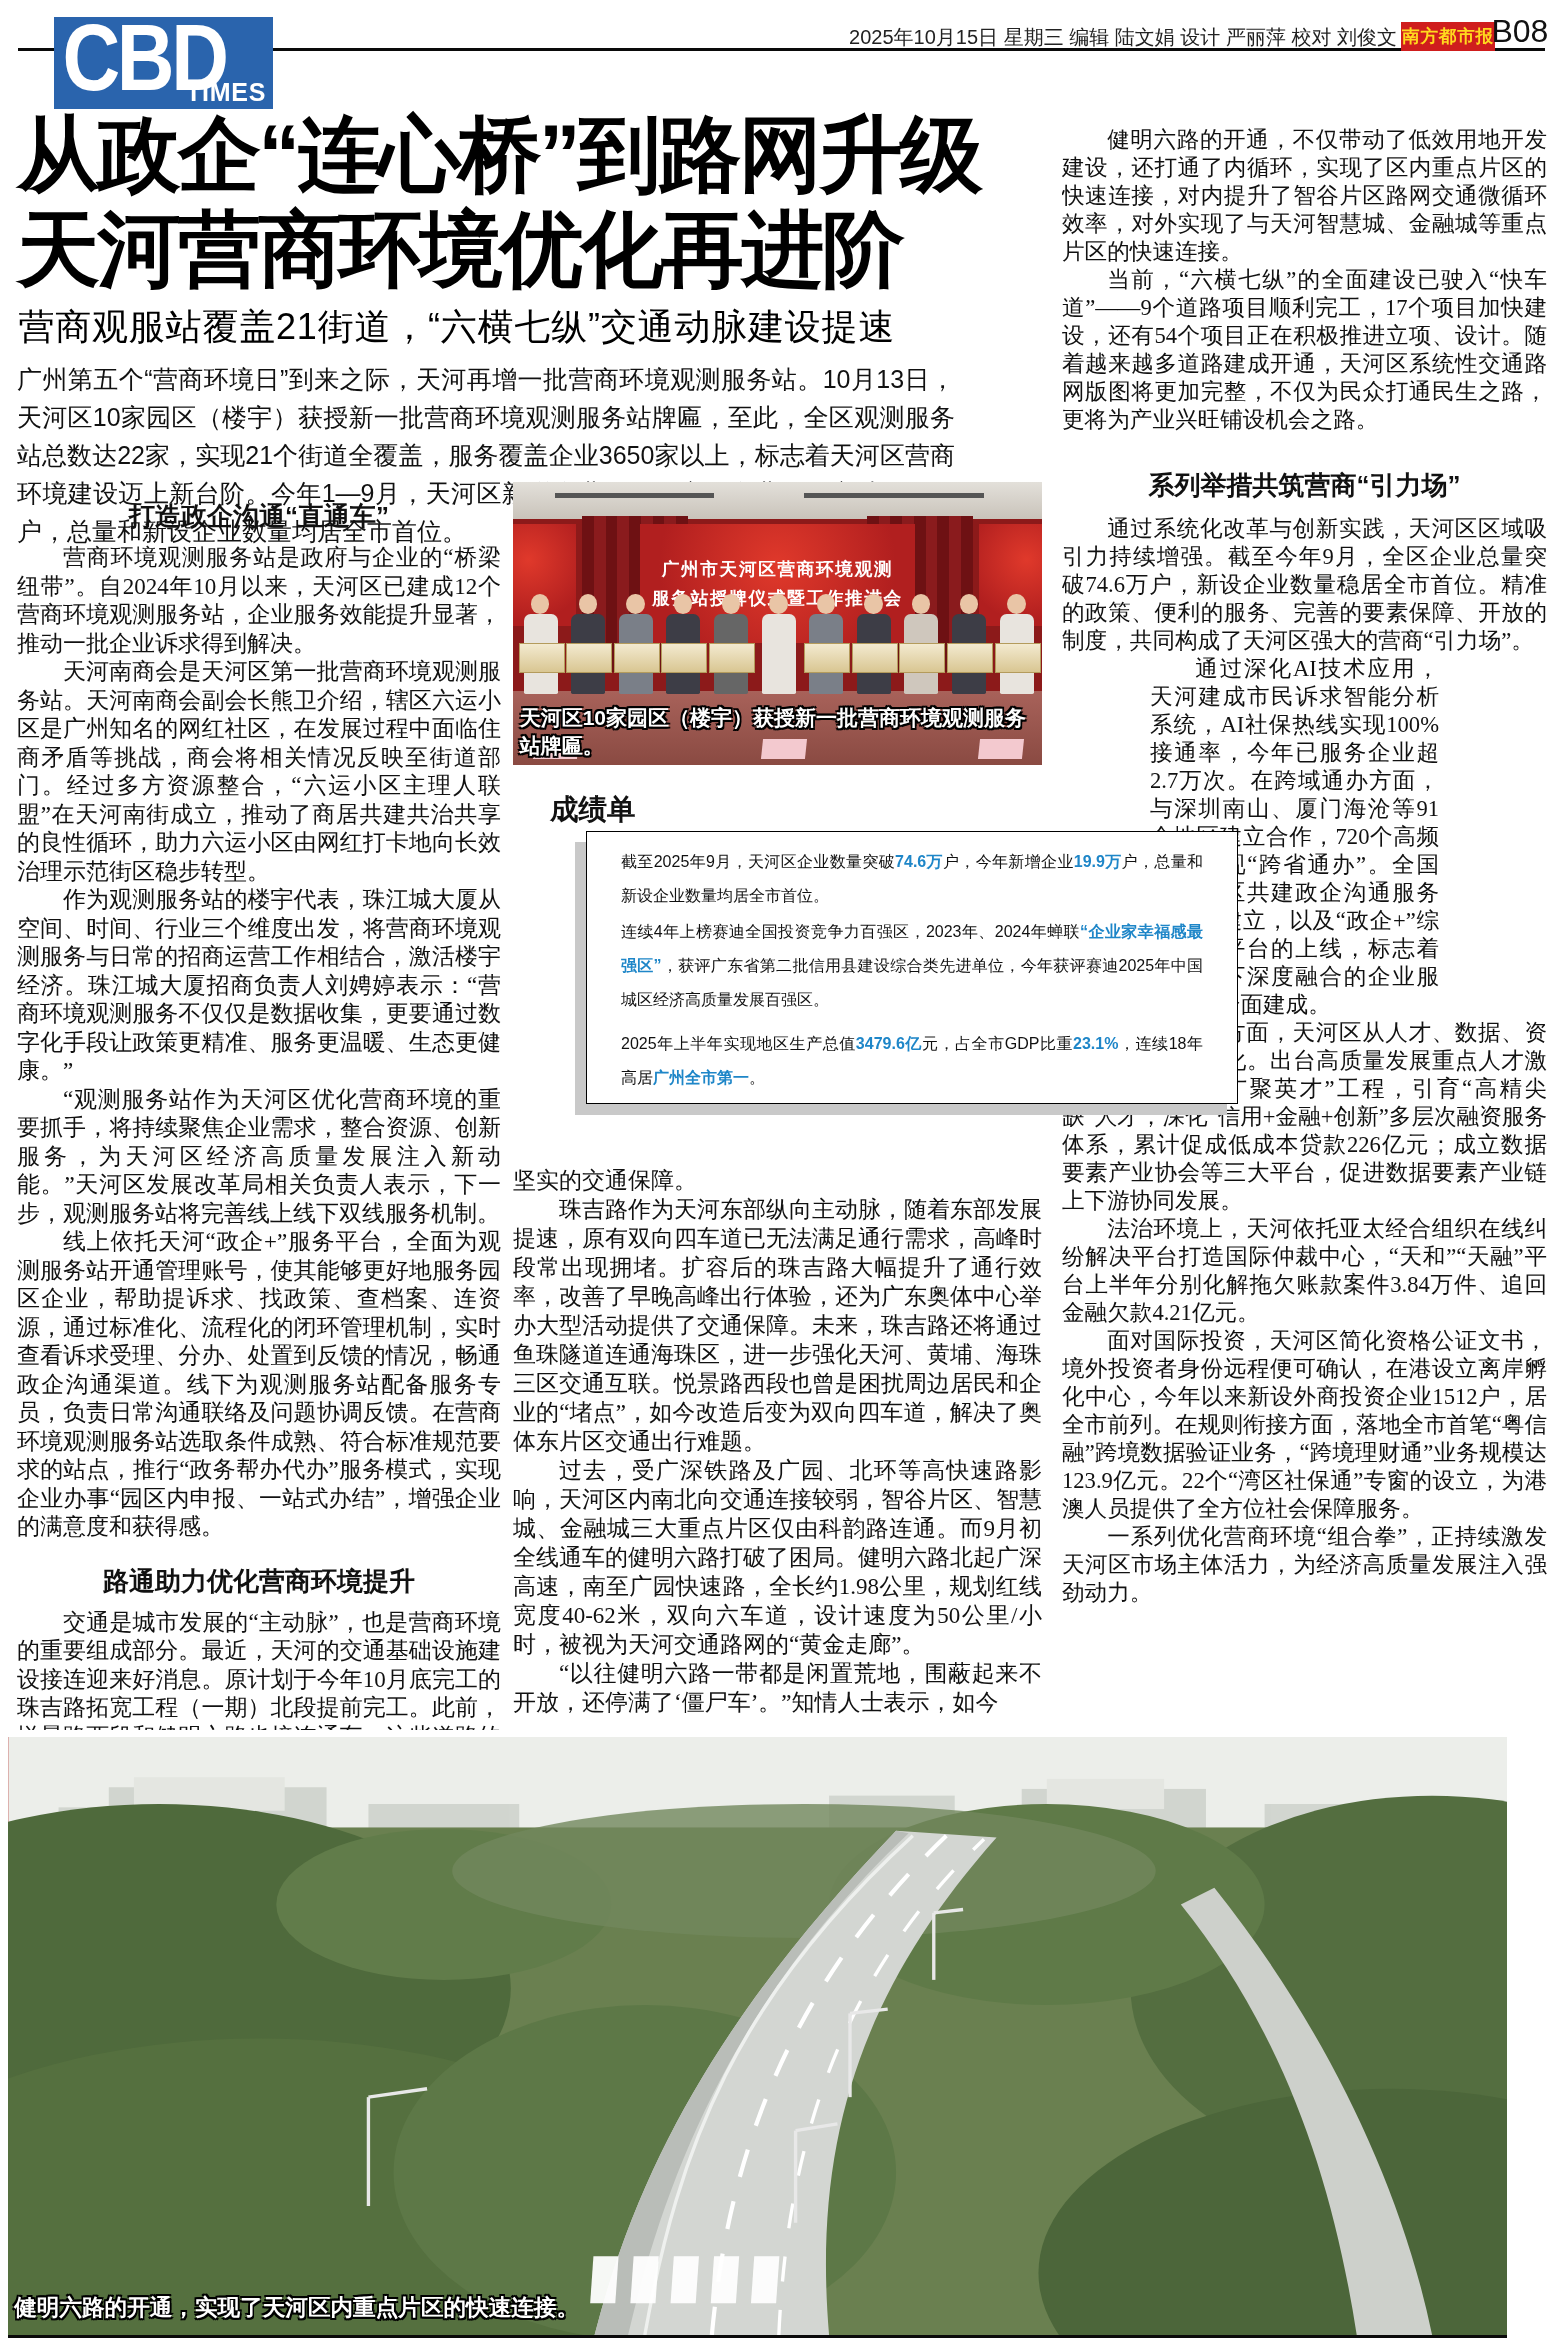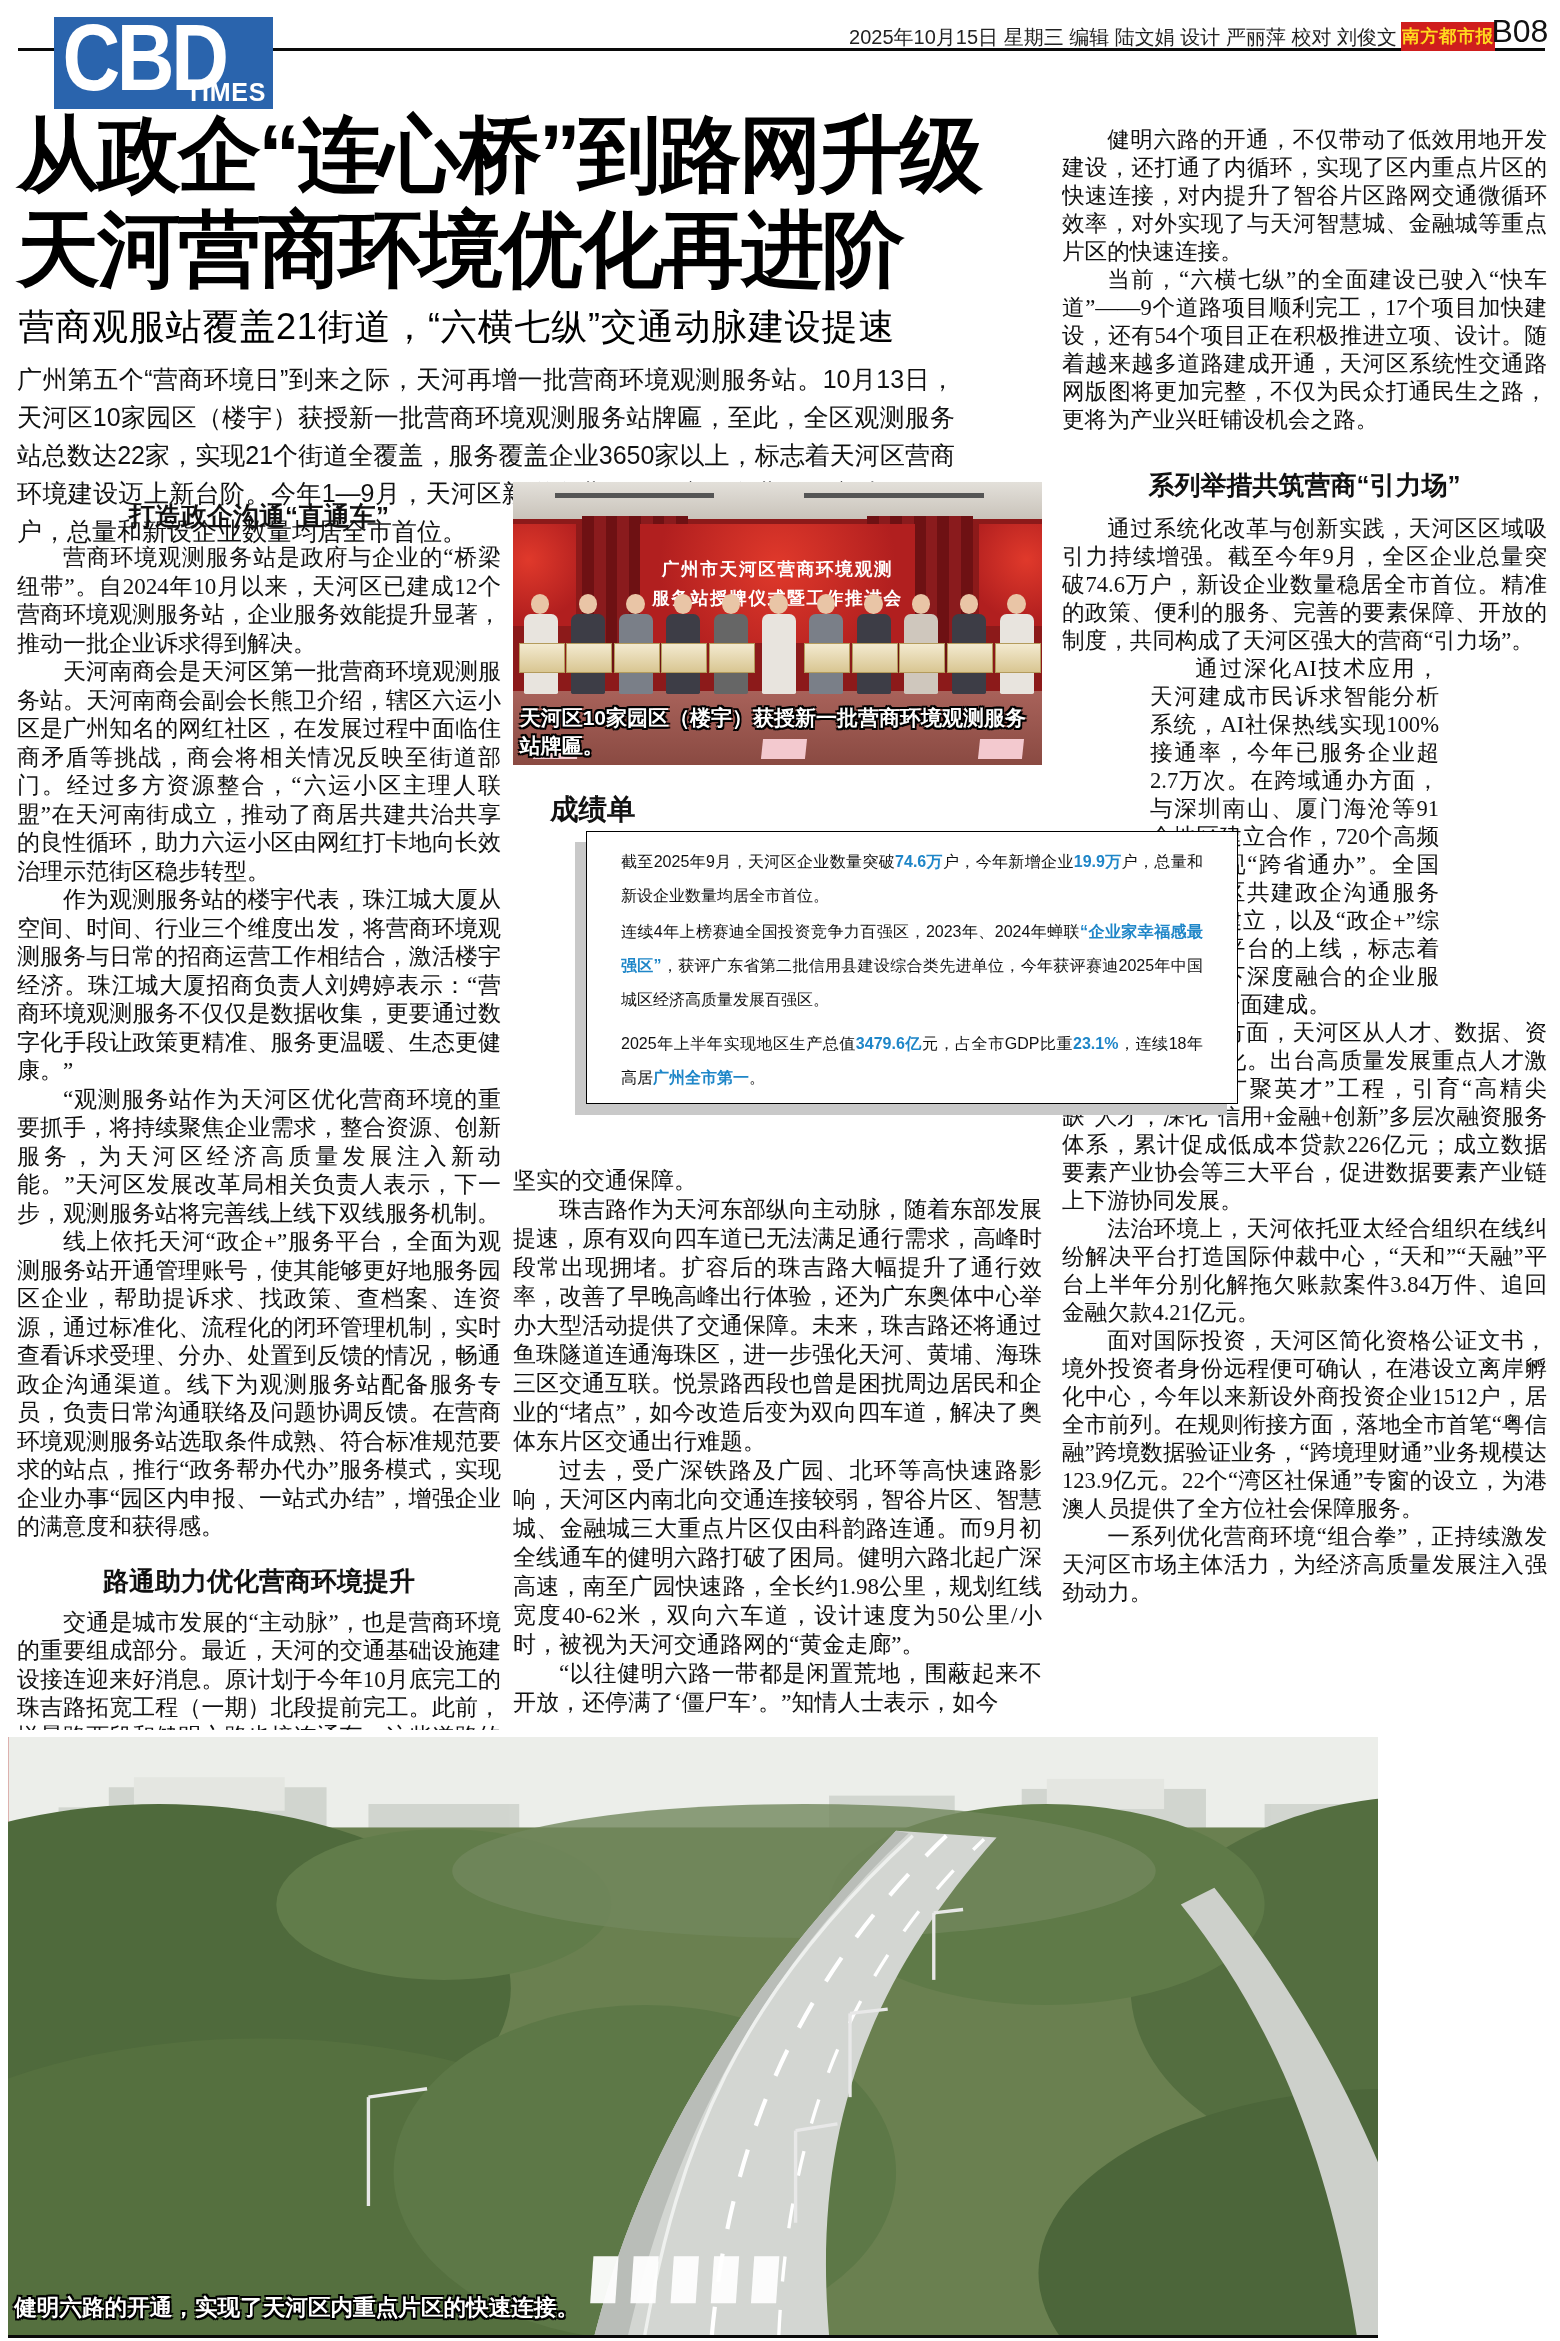--- a/index.html
+++ b/index.html
@@ -80,21 +80,21 @@
   #photo1 .person:nth-child(3n) .body{background:#cfc7bd;}
   #photo1 .person:nth-child(4n) .body{background:#7a7f88;}
   #photo1 .person:nth-child(5n) .body{background:#e8e4de;}
   #photo1 .tent{position:absolute;bottom:2%;width:44px;height:20px;background:#f3c9cf;transform:skewX(-6deg);}
   .photocap{position:absolute;left:6.7px;bottom:5px;color:#fff;font-weight:700;z-index:6;
             font-family:"Liberation Sans","DejaVu Sans",sans-serif;
             text-shadow:1.7px 1.7px 0 #000,-1.7px -1.7px 0 #000,1.7px -1.7px 0 #000,-1.7px 1.7px 0 #000,0 1.7px 0 #000,0 -1.7px 0 #000;}
   #photo1 .photocap{font-size:21px;letter-spacing:0px;}
 
   
-  #photo2{position:absolute;left:7.5px;top:1737px;width:1370px;height:598px;overflow:hidden;z-index:5;
+  #photo2{position:absolute;left:7.5px;top:1737px;width:1499px;height:598px;overflow:hidden;z-index:5;
           border-bottom:3.4px solid #0a0a0a;background:#b91c1c;}
   #photo2 svg{position:absolute;left:0;top:0;}
   #photo2 .photocap{font-size:22.6px;bottom:11.7px;}
 </style>
 </head>
 <body>
 
 <div id="rule"></div>
 <div id="logo" class="sans">
   <span class="cbd">CBD</span>

